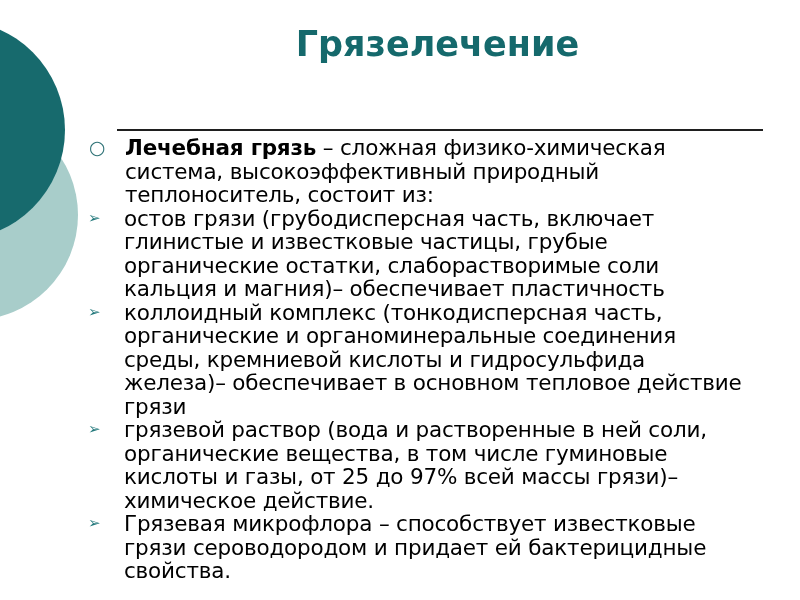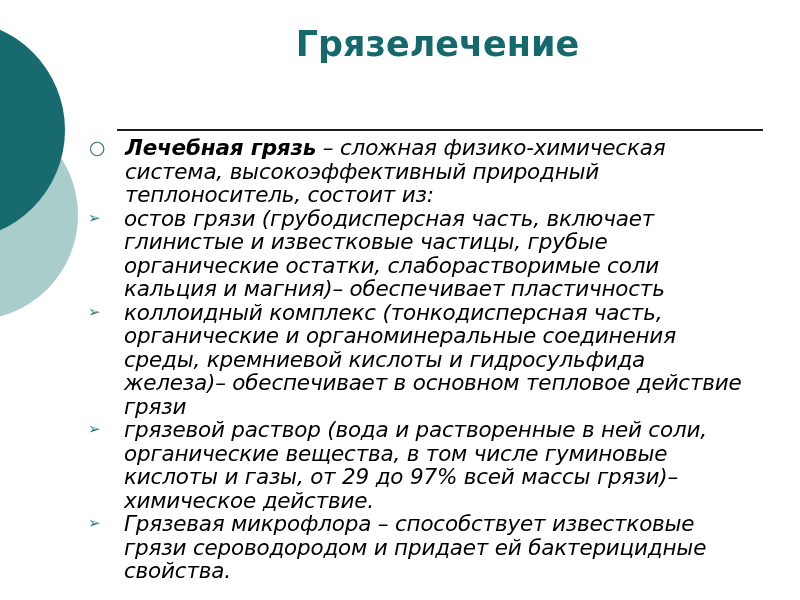--- a/index.html
+++ b/index.html
@@ -85,21 +85,20 @@
     color: #257a7d;
     padding-left: 2px;
   }
   .bullet-text {
     flex: 1 1 auto;
     font-size: 21.5px;
     line-height: 23.5px;
     color: #000000;
     white-space: pre-line;
     letter-spacing: -0.2px;
-    font-style: italic;
   }
   .bullet-lead {
     font-weight: bold;
   }
 </style>
 </head>
 <body>
 
 <div class="slide">
 
@@ -129,21 +128,21 @@
         <span class="bullet-text"><span>коллоидный комплекс (тонкодисперсная часть,
 органические и органоминеральные соединения
 среды, кремниевой кислоты и гидросульфида
 железа)– обеспечивает в основном тепловое действие
 грязи</span></span>
       </li>
     <li class="bullet-item">
         <span class="bullet-marker arrow">➢</span>
         <span class="bullet-text"><span>грязевой раствор (вода и растворенные в ней соли,
 органические вещества, в том числе гуминовые
-кислоты и газы, от 29 до 97% всей массы грязи)–
+кислоты и газы, от 25 до 97% всей массы грязи)–
 химическое действие.</span></span>
       </li>
     <li class="bullet-item">
         <span class="bullet-marker arrow">➢</span>
         <span class="bullet-text"><span>Грязевая микрофлора – способствует известковые
 грязи сероводородом и придает ей бактерицидные
 свойства.</span></span>
       </li>
   </ul>
 

